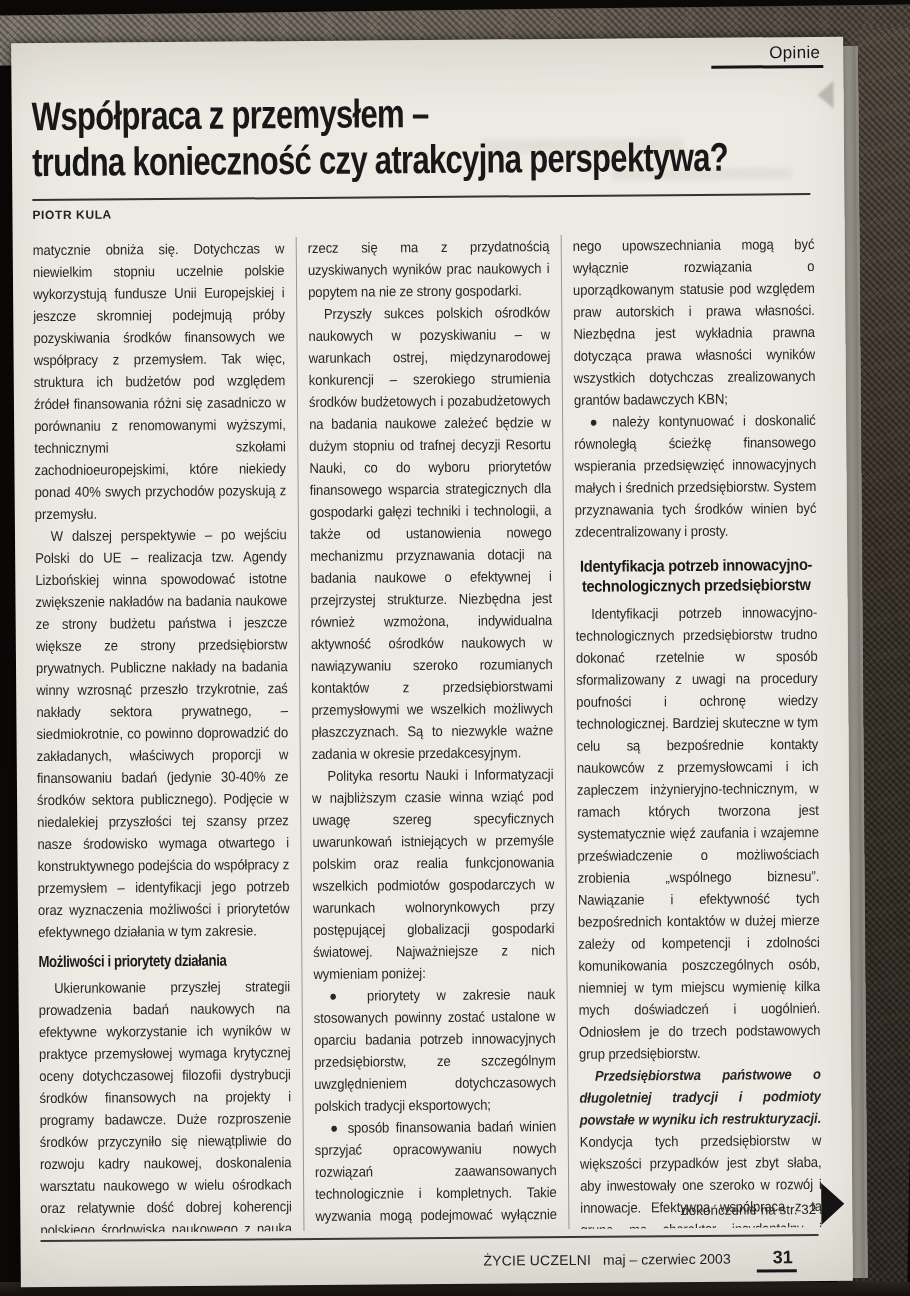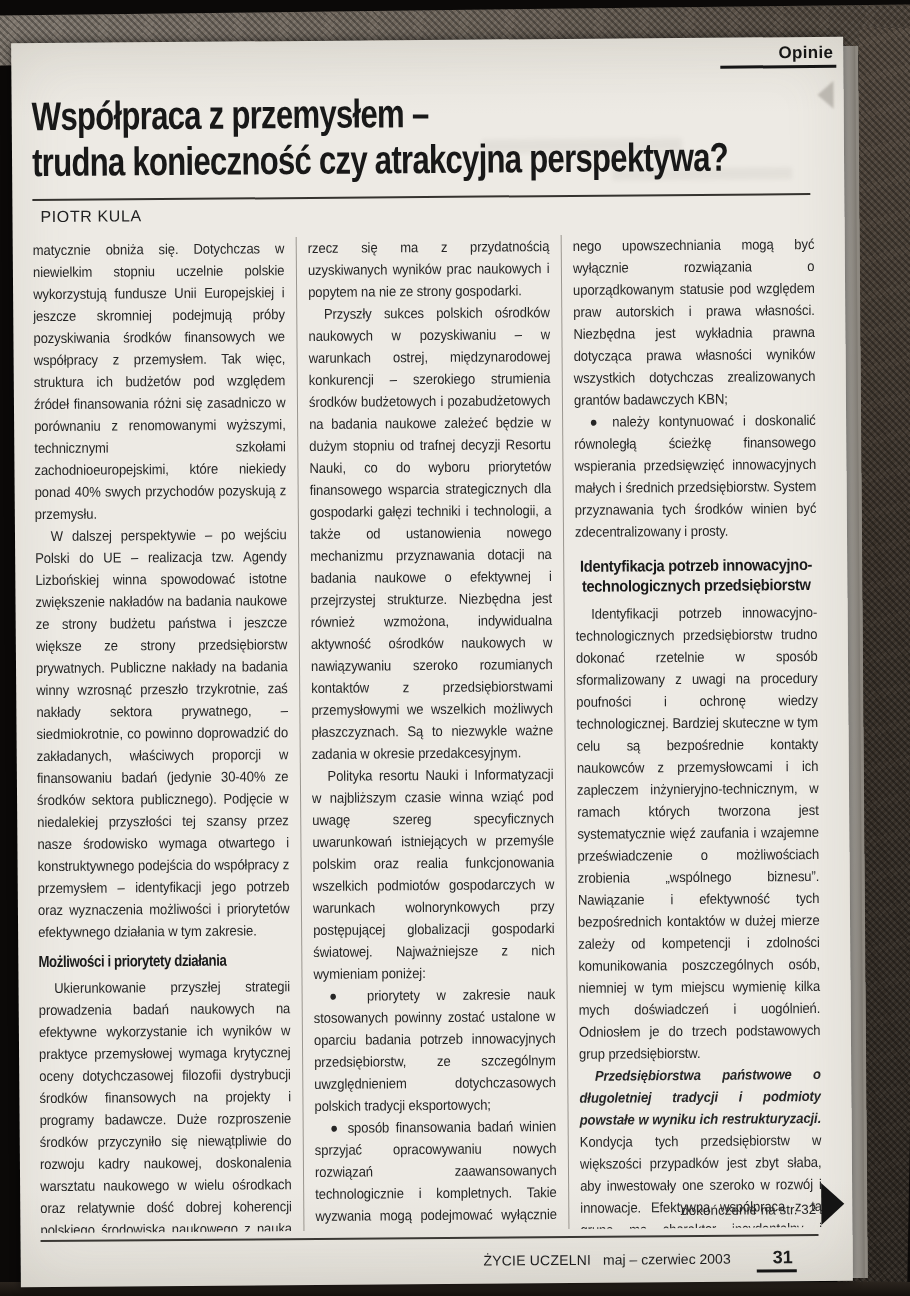--- a/index.html
+++ b/index.html
@@ -37,34 +37,34 @@
   }
   
   .page{
     position:absolute;left:16px;top:40px;width:832px;height:1244px;
     background:
       linear-gradient(180deg,#e4e1da 0%,#edeae4 6%,#edeae4 92%,#e0ddd6 100%);
     box-shadow:0 0 10px rgba(0,0,0,.65), inset 0 0 60px rgba(120,110,95,.14);
     transform:rotate(-0.45deg);
   }
   .section-label{
-    position:absolute;top:6px;right:7px;
-    font-size:17px;font-weight:bold;color:#161616;letter-spacing:.3px;
+    position:absolute;top:6px;right:20px;
+    font-size:17px;font-weight:normal;color:#161616;letter-spacing:.3px;
     border-bottom:3px solid #151515;padding:0 3px 2px 58px;
   }
   .title{
     position:absolute;left:20px;top:50px;
     font-size:40px;line-height:46px;font-weight:bold;color:#181818;
     letter-spacing:-1px;white-space:nowrap;
     transform:scaleX(.78);transform-origin:0 0;
   }
   .title-rule{position:absolute;left:20px;top:156px;width:778px;height:2px;background:#35332f;}
   .byline{
-    position:absolute;left:28px;top:165px;
-    font-size:16px;font-weight:normal;letter-spacing:.6px;color:#222;
+    position:absolute;left:20px;top:165px;
+    font-size:12px;font-weight:bold;letter-spacing:.6px;color:#222;
   }
   
   .columns{
     position:absolute;left:20px;top:196px;width:782px;height:994px;
     display:flex;
   }
   .col{height:994px;overflow:hidden;}
   .col-1{width:252px;}
   .col-2,.col-3{width:242px;border-left:1px solid #9a968f;padding-left:11px;margin-left:11px;}
   .col-inner{width:108.5%;transform:scaleX(.92);transform-origin:0 0;}

